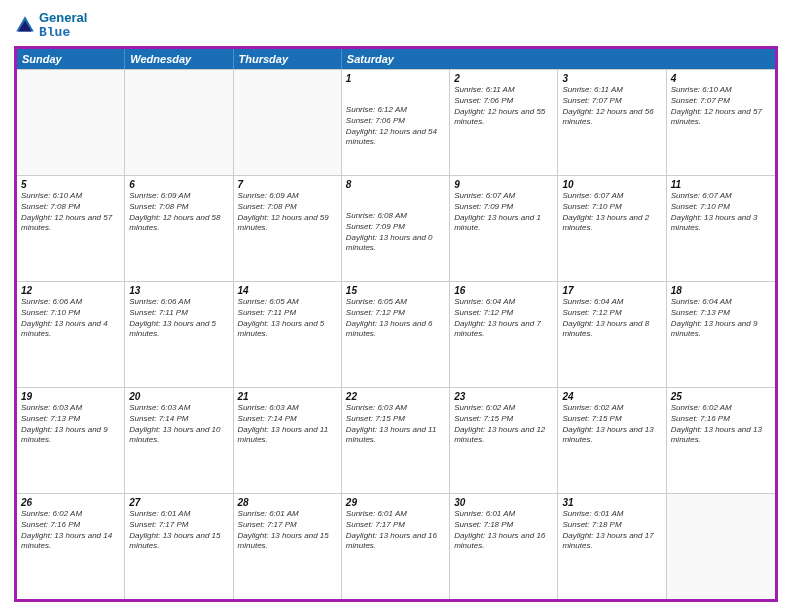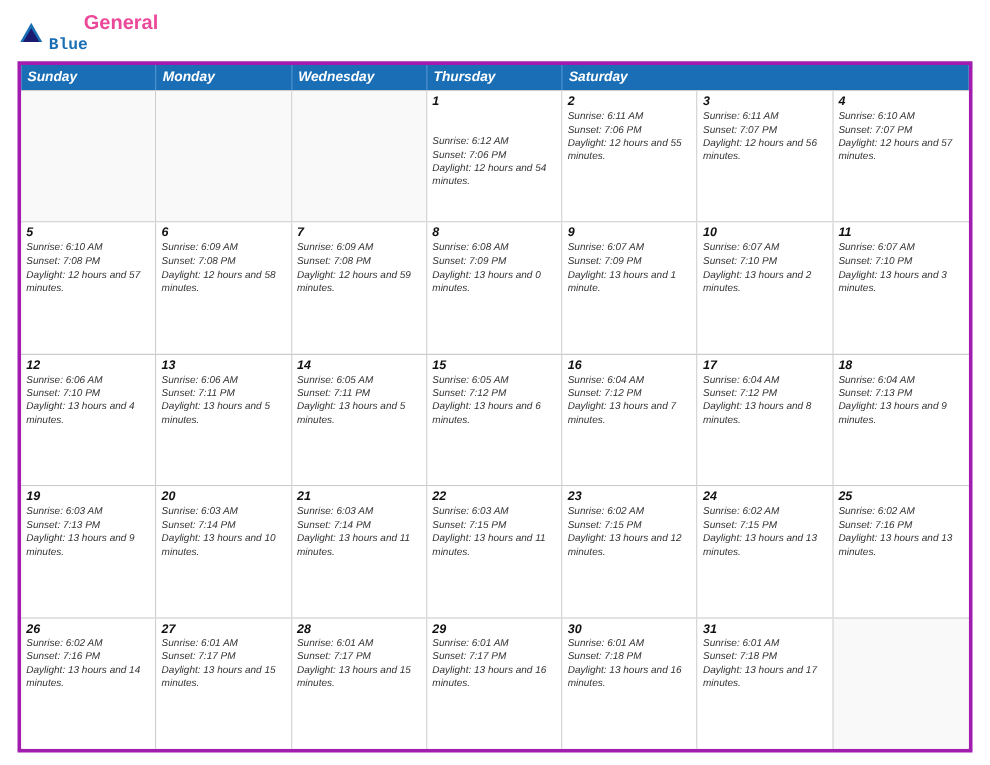--- a/index.html
+++ b/index.html
@@ -106,34 +106,33 @@
 <body>
 
 <div class="page">
   <div class="header">
     <div class="logo">
       <svg class="logo-icon" viewBox="0 0 30 30" xmlns="http://www.w3.org/2000/svg">
         <polygon points="15,3 27,24 3,24" fill="#1a6eb5"></polygon>
         <polygon points="15,9 24,24 6,24" fill="#1a1a6e"></polygon>
       </svg>
       <div>
-        <div style="font-size:16px;font-weight:bold;color:#ec4899;margin-left:28px;">General</div>
+        <div style="font-size:13px;font-weight:bold;color:#0369a1;">General</div>
         <div style="font-size:13px;font-weight:bold;color:#1a6eb5;font-family:Liberation Mono, monospace;">Blue</div>
       </div>
     </div>
     <div class="title-block">
       <div class="main-title"></div>
       <div class="subtitle"></div>
     </div>
   </div>
 
   <div class="calendar">
     <div class="cal-header" id="cal-header">
         <div class="cal-header-cell">Sunday</div>
-        <div class="cal-header-cell">Monday</div>
         <div class="cal-header-cell">Wednesday</div>
         <div class="cal-header-cell">Thursday</div>
         <div class="cal-header-cell">Saturday</div>
       </div>
     <div class="cal-body" id="cal-body">
         <div class="cal-row">
           <div class="cal-cell empty"></div>
           <div class="cal-cell empty"></div>
           <div class="cal-cell empty"></div>
           <div class="cal-cell">
@@ -175,21 +174,21 @@
 Daylight: 12 hours and 58 minutes.</div>
           </div>
           <div class="cal-cell">
             <div class="day-number">7</div>
             <div class="day-info" style="white-space: pre-line;">Sunrise: 6:09 AM
 Sunset: 7:08 PM
 Daylight: 12 hours and 59 minutes.</div>
           </div>
           <div class="cal-cell">
             <div class="day-number">8</div>
-            <div class="day-info" style="white-space: pre-line;">Sunrise: 6:08 AM
+            <div class="day-info" style="white-space: pre-line; margin-top: 20px;">Sunrise: 6:08 AM
 Sunset: 7:09 PM
 Daylight: 13 hours and 0 minutes.</div>
           </div>
           <div class="cal-cell">
             <div class="day-number">9</div>
             <div class="day-info" style="white-space: pre-line;">Sunrise: 6:07 AM
 Sunset: 7:09 PM
 Daylight: 13 hours and 1 minute.</div>
           </div>
           <div class="cal-cell">

